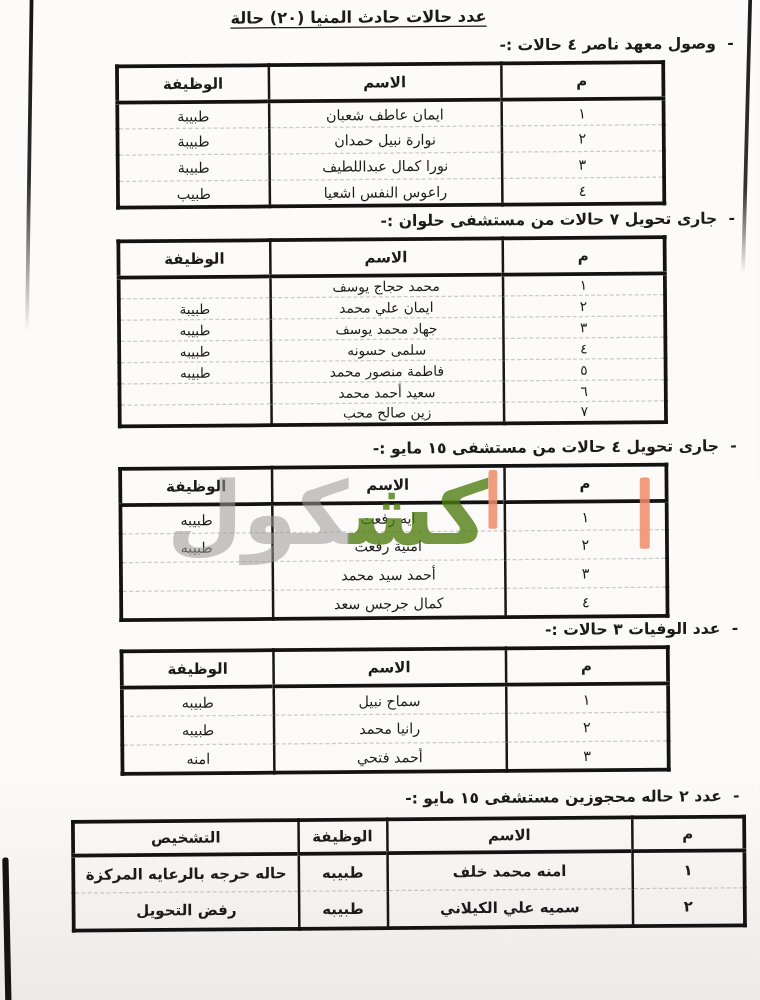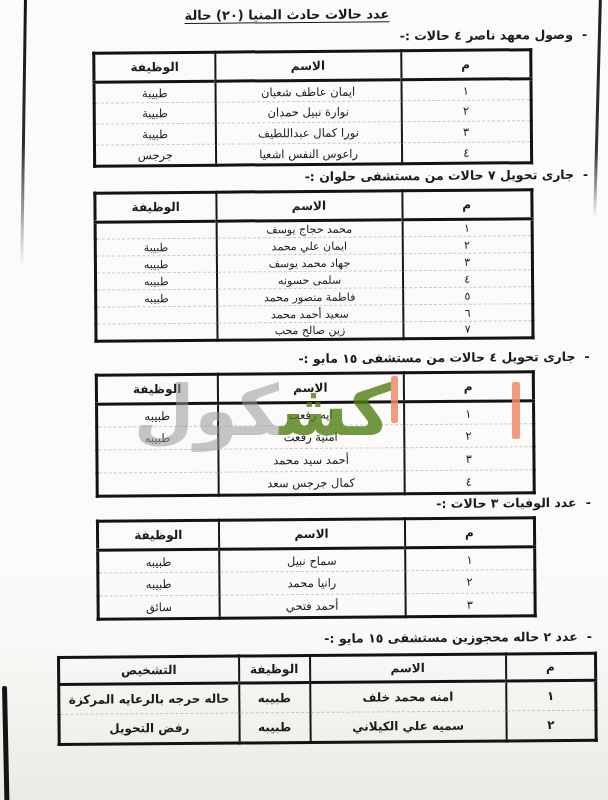--- a/index.html
+++ b/index.html
@@ -123,21 +123,21 @@
         <td>طبيبة</td>
       </tr>
       <tr>
         <td>٣</td>
         <td>نورا كمال عبداللطيف</td>
         <td>طبيبة</td>
       </tr>
       <tr>
         <td>٤</td>
         <td>راعوس النفس اشعيا</td>
-        <td>جرجس</td>
+        <td>طبيب</td>
       </tr>
     </tbody>
   </table>
 
   <div class="sec-head" style="top:169px">
     <span class="dash">-</span><span>جارى تحويل ٧ حالات من مستشفى حلوان :-</span>
   </div>
   <table class="tbl t2">
     <colgroup>
         <col class="c-num">
@@ -253,21 +253,21 @@
         <td>طبيبه</td>
       </tr>
       <tr>
         <td>٢</td>
         <td>رانيا محمد</td>
         <td>طبيبه</td>
       </tr>
       <tr>
         <td>٣</td>
         <td>أحمد فتحي</td>
-        <td>سائق</td>
+        <td>امنه</td>
       </tr>
     </tbody>
   </table>
 
   <div class="sec-head" style="top:631px">
     <span class="dash">-</span><span>عدد ٢ حاله محجوزين مستشفى ١٥ مايو :-</span>
   </div>
   <table class="tbl t5">
     <colgroup>
         <col class="c5-num">

